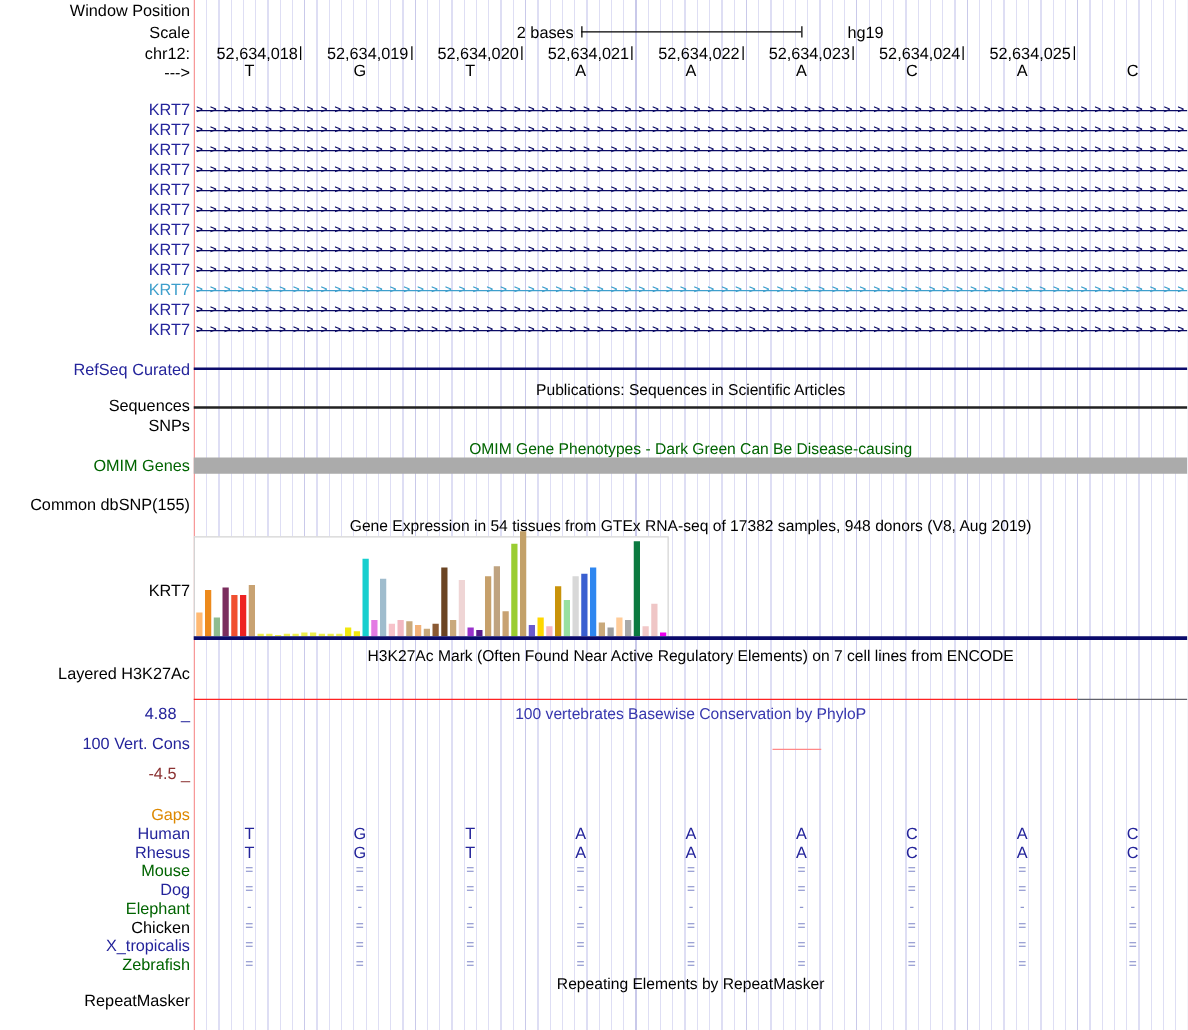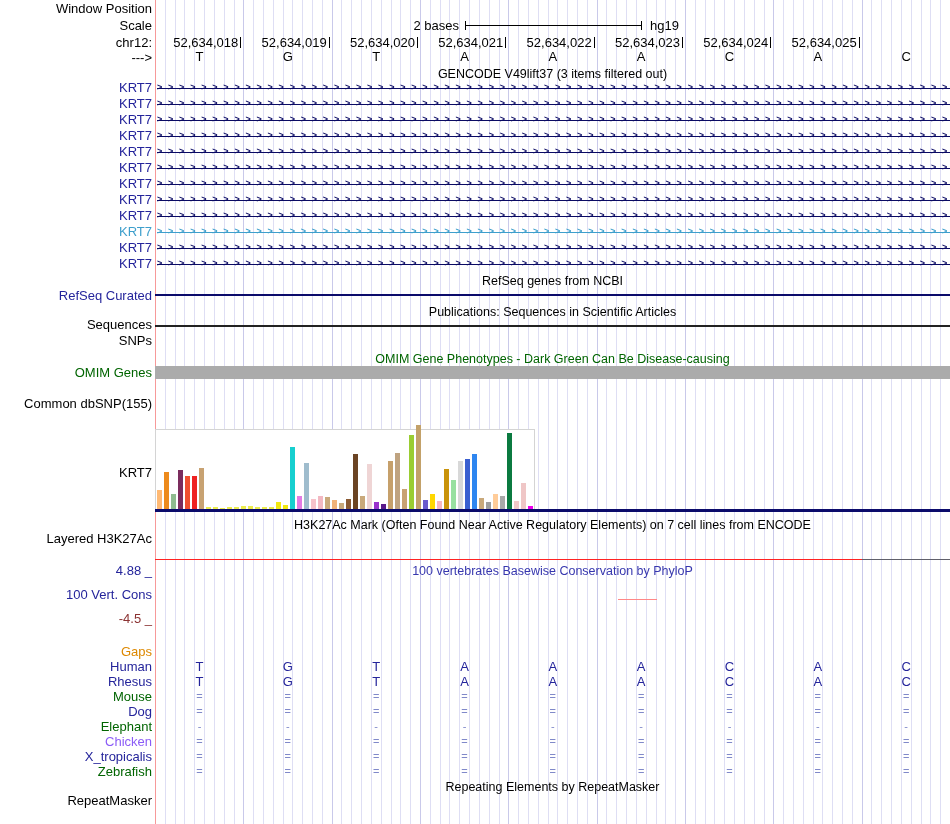--- a/index.html
+++ b/index.html
@@ -49,21 +49,21 @@
 
   <div class="layer">
 
     <div class="lbl" style="top:2px">Window Position</div>
 
     <div class="lbl" style="top:19px">Scale</div>
     <div style="position:absolute;left:155px;top:19px;width:304px;text-align:right;line-height:14px">2 bases</div>
     <div class="scalebar"></div>
     <i class="scaletick" style="left:465px"></i>
     <i class="scaletick" style="left:641px"></i>
-    <div style="position:absolute;left:650px;top:19px;line-height:14px">hg19</div>
+    <div style="position:absolute;left:678px;top:19px;line-height:14px">hg19</div>
 
     <div class="lbl" style="top:36px">chr12:</div>
     <div id="coordRow" style="position:absolute;left:0;top:36px;width:950px;height:13px">
         <span class="coord" style="left: 150.333px;">52,634,018</span>
         <i class="ctick" style="left: 240.333px;"></i>
         <span class="coord" style="left: 238.667px;">52,634,019</span>
         <i class="ctick" style="left: 328.667px;"></i>
         <span class="coord" style="left: 327px;">52,634,020</span>
         <i class="ctick" style="left: 417px;"></i>
         <span class="coord" style="left: 415.333px;">52,634,021</span>
@@ -84,21 +84,20 @@
         <span class="basecell" style="left: 243.333px;">G</span>
         <span class="basecell" style="left: 331.667px;">T</span>
         <span class="basecell" style="left: 420px;">A</span>
         <span class="basecell" style="left: 508.333px;">A</span>
         <span class="basecell" style="left: 596.667px;">A</span>
         <span class="basecell" style="left: 685px;">C</span>
         <span class="basecell" style="left: 773.333px;">A</span>
         <span class="basecell" style="left: 861.667px;">C</span>
       </div>
 
-    <div class="ctitle" style="top:67px">GENCODE V49lift37 (3 items filtered out)</div>
     <div id="gencodeRows">
         <div class="gencode-row" style="top: 80px;">
           <span class="glabel" style="color: rgb(36, 36, 155);">KRT7</span>
           <div class="gline" style="background: rgb(10, 10, 100);"></div>
           <div class="garrows" style="color: rgb(10, 10, 100);">&gt;&gt;&gt;&gt;&gt;&gt;&gt;&gt;&gt;&gt;&gt;&gt;&gt;&gt;&gt;&gt;&gt;&gt;&gt;&gt;&gt;&gt;&gt;&gt;&gt;&gt;&gt;&gt;&gt;&gt;&gt;&gt;&gt;&gt;&gt;&gt;&gt;&gt;&gt;&gt;&gt;&gt;&gt;&gt;&gt;&gt;&gt;&gt;&gt;&gt;&gt;&gt;&gt;&gt;&gt;&gt;&gt;&gt;&gt;&gt;&gt;&gt;&gt;&gt;&gt;&gt;&gt;&gt;&gt;&gt;&gt;&gt;</div>
         </div>
         <div class="gencode-row" style="top: 96px;">
           <span class="glabel" style="color: rgb(36, 36, 155);">KRT7</span>
           <div class="gline" style="background: rgb(10, 10, 100);"></div>
           <div class="garrows" style="color: rgb(10, 10, 100);">&gt;&gt;&gt;&gt;&gt;&gt;&gt;&gt;&gt;&gt;&gt;&gt;&gt;&gt;&gt;&gt;&gt;&gt;&gt;&gt;&gt;&gt;&gt;&gt;&gt;&gt;&gt;&gt;&gt;&gt;&gt;&gt;&gt;&gt;&gt;&gt;&gt;&gt;&gt;&gt;&gt;&gt;&gt;&gt;&gt;&gt;&gt;&gt;&gt;&gt;&gt;&gt;&gt;&gt;&gt;&gt;&gt;&gt;&gt;&gt;&gt;&gt;&gt;&gt;&gt;&gt;&gt;&gt;&gt;&gt;&gt;&gt;</div>
@@ -148,36 +147,36 @@
           <div class="gline" style="background: rgb(10, 10, 100);"></div>
           <div class="garrows" style="color: rgb(10, 10, 100);">&gt;&gt;&gt;&gt;&gt;&gt;&gt;&gt;&gt;&gt;&gt;&gt;&gt;&gt;&gt;&gt;&gt;&gt;&gt;&gt;&gt;&gt;&gt;&gt;&gt;&gt;&gt;&gt;&gt;&gt;&gt;&gt;&gt;&gt;&gt;&gt;&gt;&gt;&gt;&gt;&gt;&gt;&gt;&gt;&gt;&gt;&gt;&gt;&gt;&gt;&gt;&gt;&gt;&gt;&gt;&gt;&gt;&gt;&gt;&gt;&gt;&gt;&gt;&gt;&gt;&gt;&gt;&gt;&gt;&gt;&gt;&gt;</div>
         </div>
         <div class="gencode-row" style="top: 256px;">
           <span class="glabel" style="color: rgb(36, 36, 155);">KRT7</span>
           <div class="gline" style="background: rgb(10, 10, 100);"></div>
           <div class="garrows" style="color: rgb(10, 10, 100);">&gt;&gt;&gt;&gt;&gt;&gt;&gt;&gt;&gt;&gt;&gt;&gt;&gt;&gt;&gt;&gt;&gt;&gt;&gt;&gt;&gt;&gt;&gt;&gt;&gt;&gt;&gt;&gt;&gt;&gt;&gt;&gt;&gt;&gt;&gt;&gt;&gt;&gt;&gt;&gt;&gt;&gt;&gt;&gt;&gt;&gt;&gt;&gt;&gt;&gt;&gt;&gt;&gt;&gt;&gt;&gt;&gt;&gt;&gt;&gt;&gt;&gt;&gt;&gt;&gt;&gt;&gt;&gt;&gt;&gt;&gt;&gt;</div>
         </div>
       </div>
 
-    <div class="ctitle" style="top:274px">RefSeq genes from NCBI</div>
     <div class="lbl navy" style="top:289px">RefSeq Curated</div>
     <div class="hline" style="left:155px;top:294px;width:795px;height:2px;background:#0B0B6B"></div>
 
     <div class="ctitle" style="top:305px">Publications: Sequences in Scientific Articles</div>
     <div class="lbl" style="top:318px">Sequences</div>
     <div class="hline" style="left:155px;top:325px;width:795px;height:2px;background:#222"></div>
 
     <div class="lbl" style="top:334px">SNPs</div>
 
     <div class="ctitle green" style="top:352px">OMIM Gene Phenotypes - Dark Green Can Be Disease-causing</div>
     <div class="lbl green" style="top:366px">OMIM Genes</div>
     <div class="hline" style="left:155px;top:366px;width:795px;height:13px;background:#ABABAB"></div>
 
     <div class="lbl" style="top:397px">Common dbSNP(155)</div>
 
+    <div class="ctitle" style="top:414px">Gene Expression in 54 tissues from GTEx RNA-seq of 17382 samples, 948 donors (V8, Aug 2019)</div>
     <div class="lbl" style="top:466px">KRT7</div>
     <div class="gtex-box"></div>
     <div id="gtexBars">
         <div class="gtex-bar" style="left: 157px; top: 490px; height: 19px; background: rgb(255, 185, 115);"></div>
         <div class="gtex-bar" style="left: 164px; top: 472px; height: 37px; background: rgb(237, 138, 28);"></div>
         <div class="gtex-bar" style="left: 171px; top: 494px; height: 15px; background: rgb(143, 188, 143);"></div>
         <div class="gtex-bar" style="left: 178px; top: 470px; height: 39px; background: rgb(123, 45, 94);"></div>
         <div class="gtex-bar" style="left: 185px; top: 476px; height: 33px; background: rgb(240, 80, 48);"></div>
         <div class="gtex-bar" style="left: 192px; top: 476px; height: 33px; background: rgb(238, 34, 34);"></div>
         <div class="gtex-bar" style="left: 199px; top: 468px; height: 41px; background: rgb(200, 162, 114);"></div>
@@ -298,21 +297,21 @@
           <span class="sp-cell sp-mark" style="left: 243.333px;">-</span>
           <span class="sp-cell sp-mark" style="left: 331.667px;">-</span>
           <span class="sp-cell sp-mark" style="left: 420px;">-</span>
           <span class="sp-cell sp-mark" style="left: 508.333px;">-</span>
           <span class="sp-cell sp-mark" style="left: 596.667px;">-</span>
           <span class="sp-cell sp-mark" style="left: 685px;">-</span>
           <span class="sp-cell sp-mark" style="left: 773.333px;">-</span>
           <span class="sp-cell sp-mark" style="left: 861.667px;">-</span>
         </div>
         <div class="sp-row" style="top: 734px;">
-          <span class="sp-label" style="color: #8b5cf6;">Chicken</span>
+          <span class="sp-label" style="color: #000000;">Chicken</span>
           <span class="sp-cell sp-mark" style="left: 155px;">=</span>
           <span class="sp-cell sp-mark" style="left: 243.333px;">=</span>
           <span class="sp-cell sp-mark" style="left: 331.667px;">=</span>
           <span class="sp-cell sp-mark" style="left: 420px;">=</span>
           <span class="sp-cell sp-mark" style="left: 508.333px;">=</span>
           <span class="sp-cell sp-mark" style="left: 596.667px;">=</span>
           <span class="sp-cell sp-mark" style="left: 685px;">=</span>
           <span class="sp-cell sp-mark" style="left: 773.333px;">=</span>
           <span class="sp-cell sp-mark" style="left: 861.667px;">=</span>
         </div>

